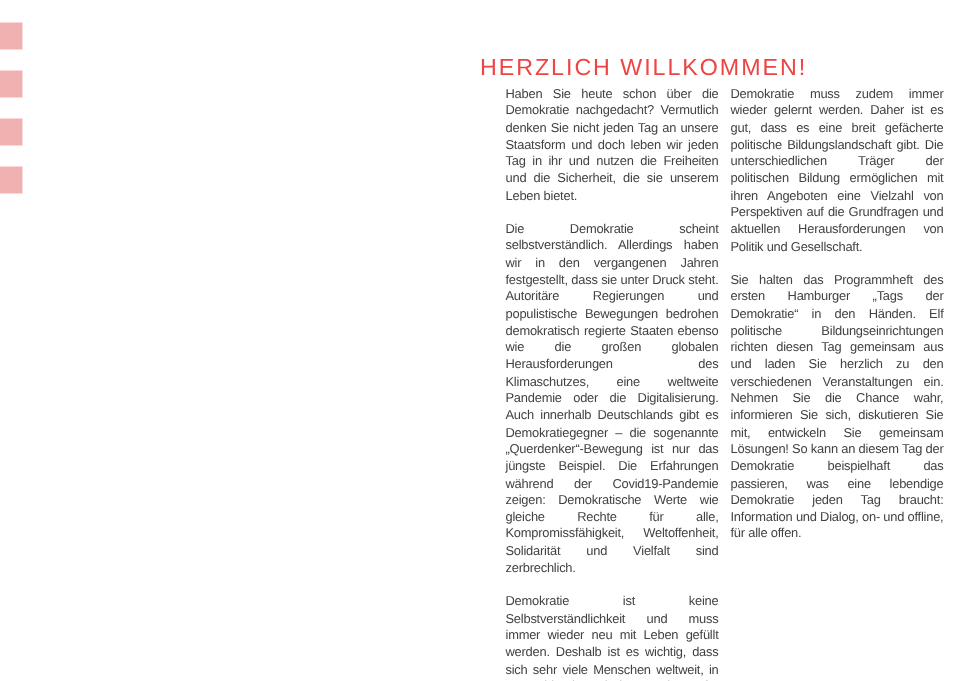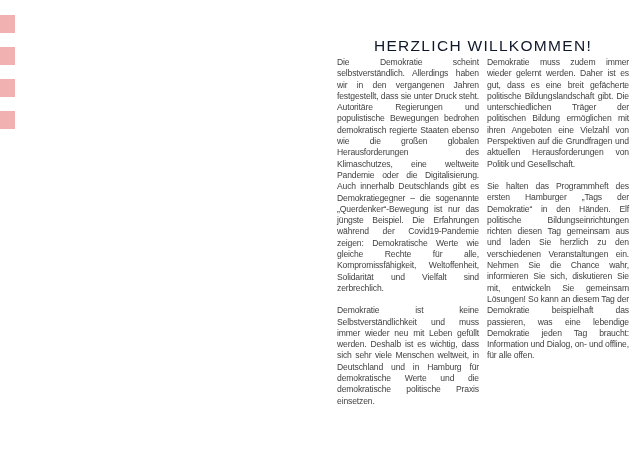--- a/index.html
+++ b/index.html
@@ -13,27 +13,26 @@
   .spread { position: absolute; inset: 0; background: #ffffff; }
   .edge-mark {
     position: absolute;
     left: 0;
     width: 15px;
     height: 18px;
   }
   .page-title {
     position: absolute;
     top: 27px;
-    left: 337px;
+    left: 320px;
     width: 292px;
-    text-align: center;
     font-size: 15.5px;
     font-weight: 400;
     letter-spacing: 1.3px;
-    color: #0f172a;
+    color: #ef4444;
     white-space: nowrap;
   }
   .columns {
     position: absolute;
     left: 337px;
     top: 57px;
     width: 292px;
     display: flex;
     justify-content: space-between;
   }
@@ -59,20 +58,21 @@
       <div class="edge-mark" style="top: 15px; width: 15px; height: 18px; background: rgb(242, 177, 177);"></div>
       <div class="edge-mark" style="top: 47px; width: 15px; height: 18px; background: rgb(242, 177, 177);"></div>
       <div class="edge-mark" style="top: 79px; width: 15px; height: 18px; background: rgb(242, 177, 177);"></div>
       <div class="edge-mark" style="top: 111px; width: 15px; height: 18px; background: rgb(242, 177, 177);"></div>
     </div>
 
   <h1 class="page-title">HERZLICH WILLKOMMEN!</h1>
 
   <div class="columns">
     <div class="col">
+      <p>Haben Sie heute schon über die Demokratie nachgedacht? Vermutlich denken Sie nicht jeden Tag an unsere Staatsform und doch leben wir jeden Tag in ihr und nutzen die Freiheiten und die Sicherheit, die sie unserem Leben bietet.</p>
       <p>Die Demokratie scheint selbstverständlich. Allerdings haben wir in den vergangenen Jahren festgestellt, dass sie unter Druck steht. Autoritäre Regierungen und populistische Bewegungen bedrohen demokratisch regierte Staaten ebenso wie die großen globalen Herausforderungen des Klimaschutzes, eine weltweite Pandemie oder die Digitalisierung. Auch innerhalb Deutschlands gibt es Demokratiegegner – die sogenannte „Querdenker“-Bewegung ist nur das jüngste Beispiel. Die Erfahrungen während der Covid19-Pandemie zeigen: Demokratische Werte wie gleiche Rechte für alle, Kompromissfähigkeit, Weltoffenheit, Solidarität und Vielfalt sind zerbrechlich.</p>
       <p>Demokratie ist keine Selbstverständlichkeit und muss immer wieder neu mit Leben gefüllt werden. Deshalb ist es wichtig, dass sich sehr viele Menschen weltweit, in Deutschland und in Hamburg für demokratische Werte und die demokratische politische Praxis einsetzen.</p>
     </div>
     <div class="col">
       <p>Demokratie muss zudem immer wieder gelernt werden. Daher ist es gut, dass es eine breit gefächerte politische Bildungslandschaft gibt. Die unterschiedlichen Träger der politischen Bildung ermöglichen mit ihren Angeboten eine Vielzahl von Perspektiven auf die Grundfragen und aktuellen Herausforderungen von Politik und Gesellschaft.</p>
       <p>Sie halten das Programmheft des ersten Hamburger „Tags der Demokratie“ in den Händen. Elf politische Bildungseinrichtungen richten diesen Tag gemeinsam aus und laden Sie herzlich zu den verschiedenen Veranstaltungen ein. Nehmen Sie die Chance wahr, informieren Sie sich, diskutieren Sie mit, entwickeln Sie gemeinsam Lösungen! So kann an diesem Tag der Demokratie beispielhaft das passieren, was eine lebendige Demokratie jeden Tag braucht: Information und Dialog, on- und offline, für alle offen.</p>
     </div>
   </div>
 
 </div>

